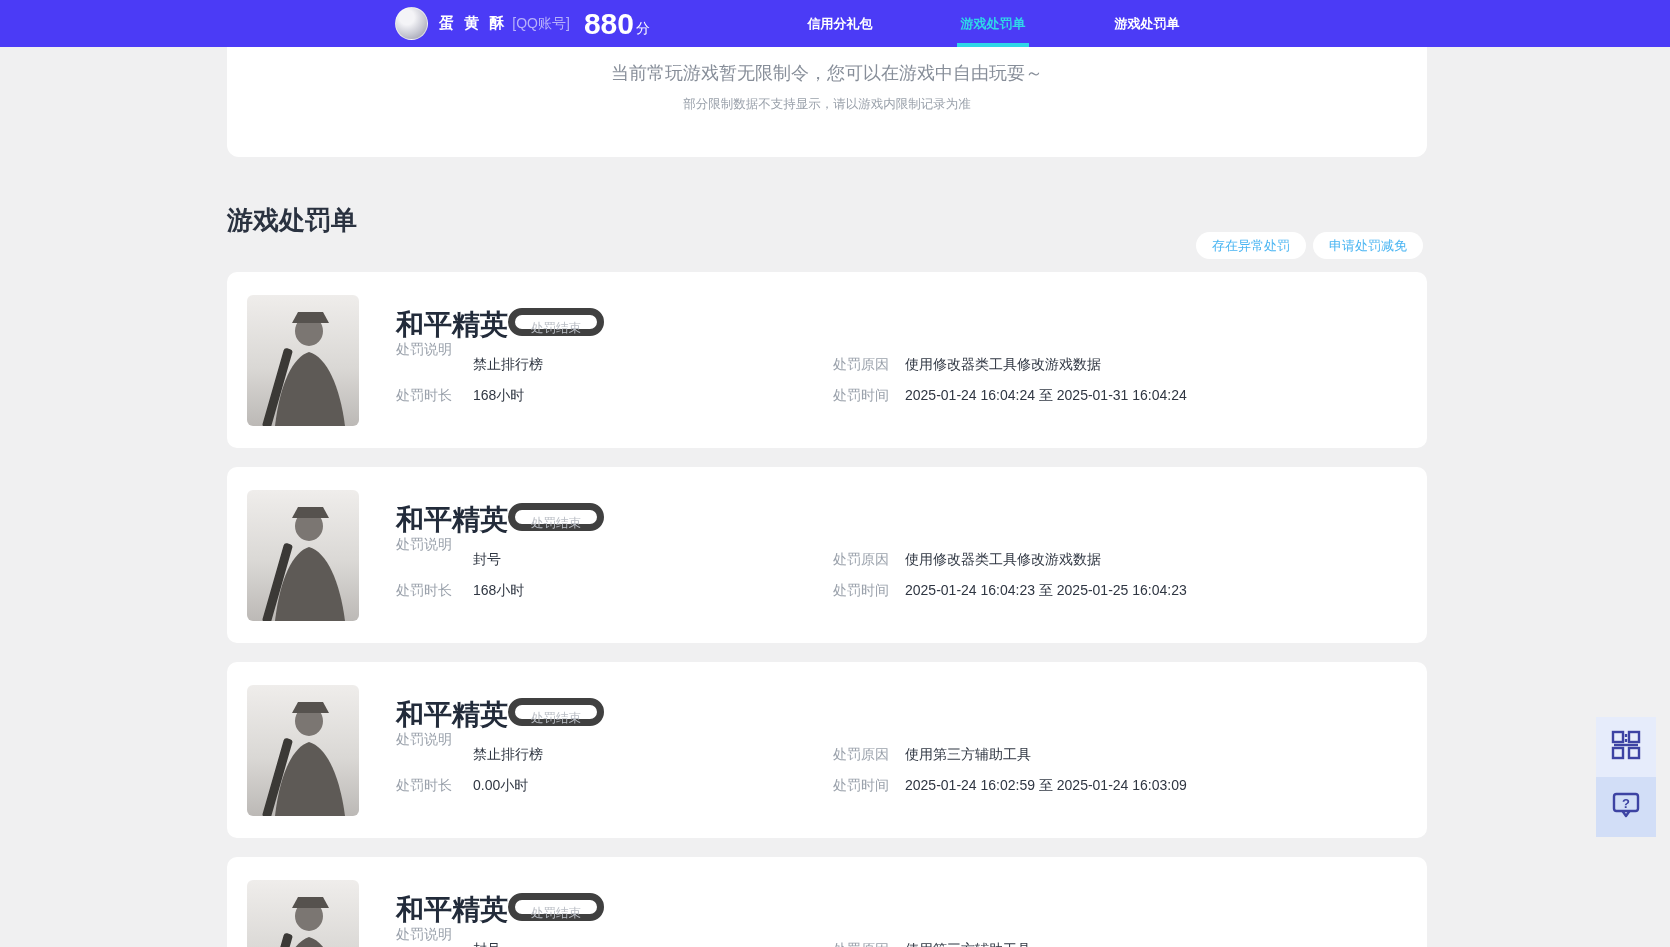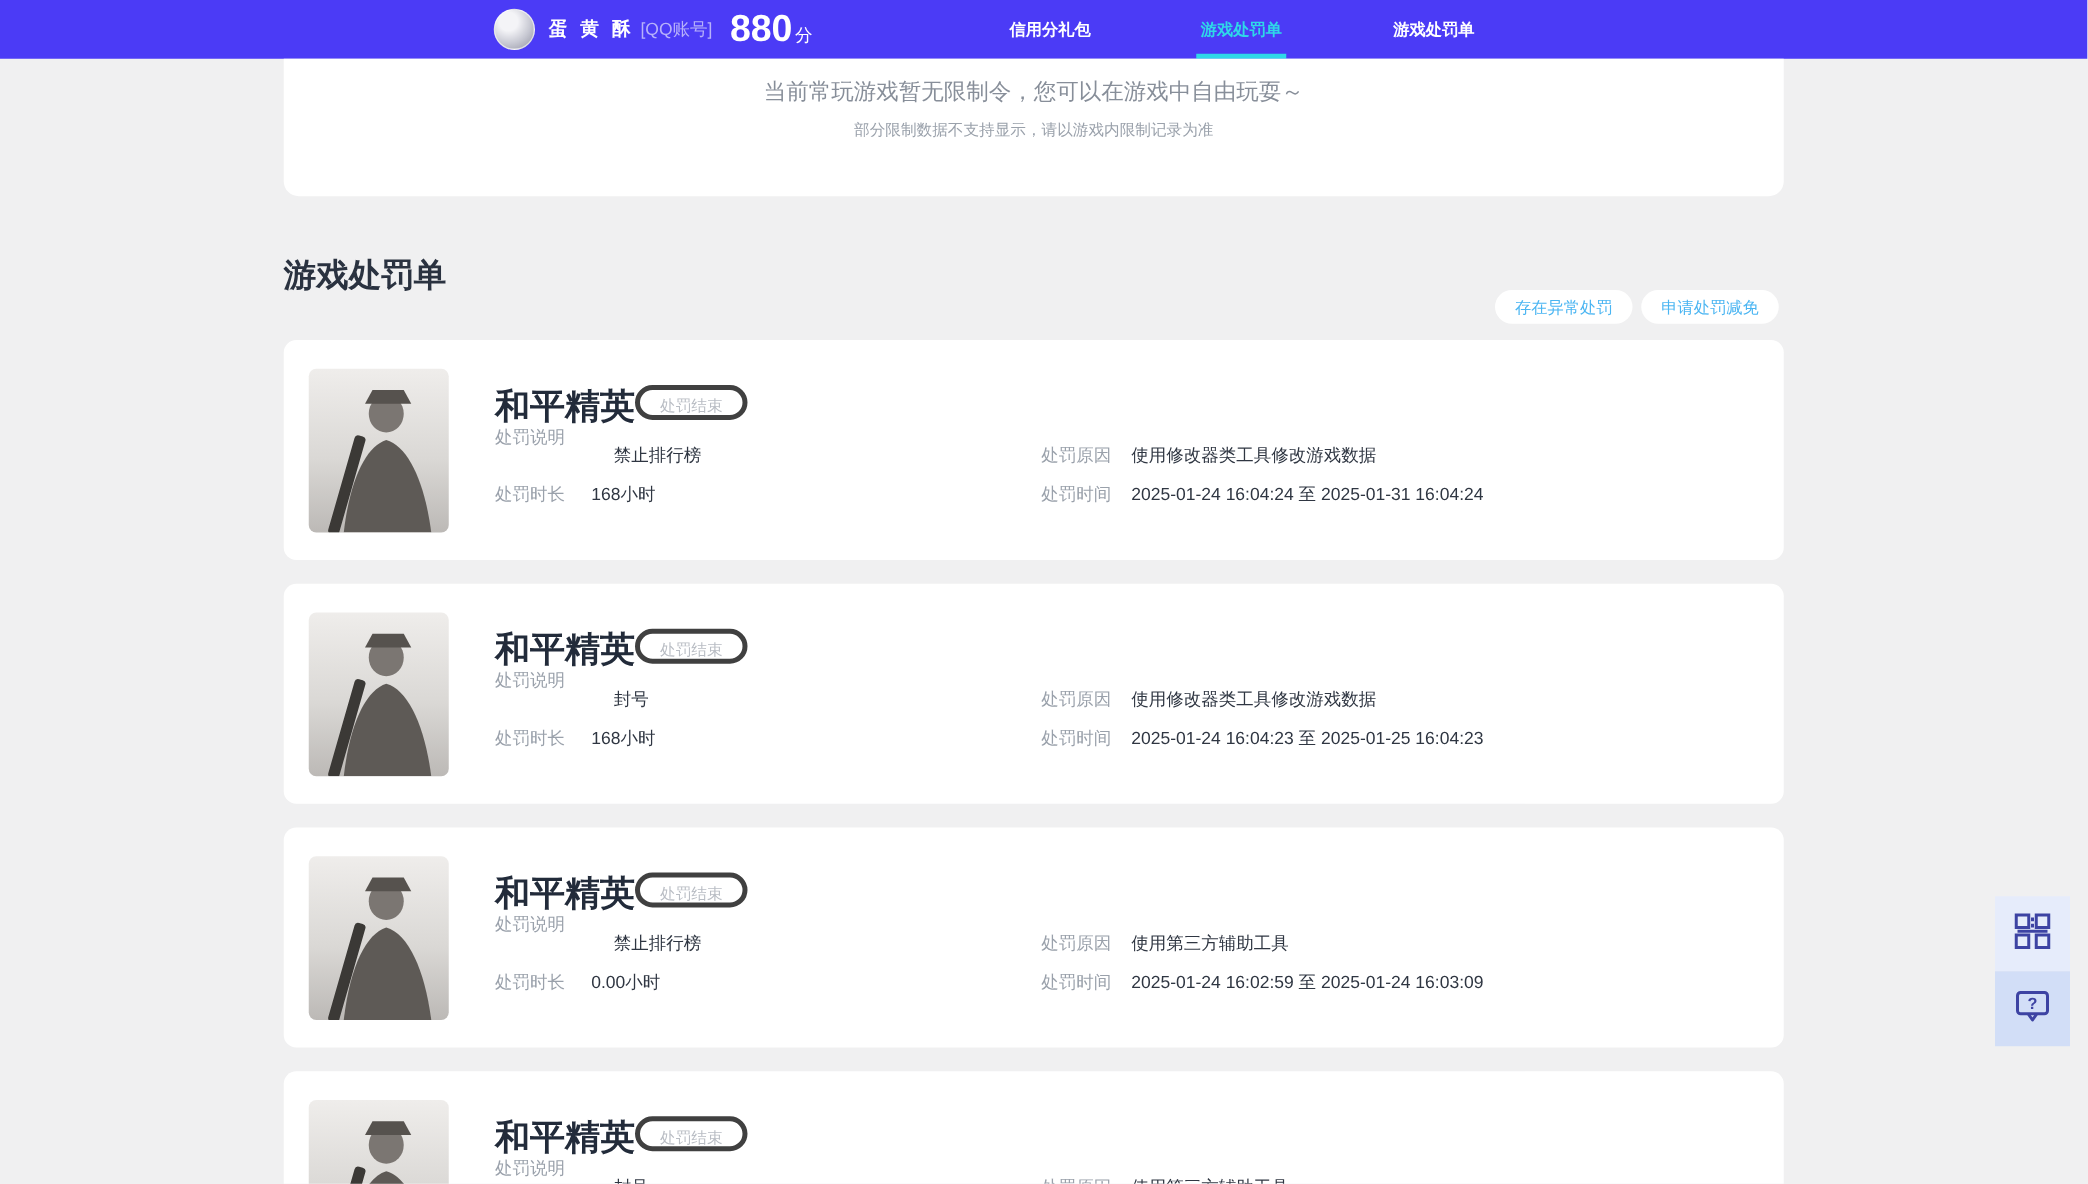--- a/index.html
+++ b/index.html
@@ -74,26 +74,26 @@
   }
   .game-img {
     position: absolute; left: 20px; top: 23px; width: 112px; height: 131px;
     border-radius: 6px; overflow: hidden;
     background: linear-gradient(180deg, #efedeb 0%, #dad8d5 55%, #bcb9b6 100%);
   }
   .game-img svg { display: block; }
   .game-title { position: absolute; left: 169px; top: 34px; font-size: 28px; font-weight: bold; color: #222b3a; }
   .status-badge {
     position: absolute; left: 281px; top: 36px; height: 28px; line-height: 26px;
-    padding: 0 16px; border: 4px solid #404040; border-radius: 14px;
+    padding: 0 16px; border: 7px solid #404040; border-radius: 14px;
     color: #b9bdc4; font-size: 12.5px; white-space: nowrap;
   }
   .lab { position: absolute; font-size: 14px; color: #9aa1ab; white-space: nowrap; }
   .val { position: absolute; font-size: 14px; color: #2f3642; white-space: nowrap; }
-  .p-l1 { left: 169px; top: 69px; }  .p-v1 { left: 264px; top: 84px; }
+  .p-l1 { left: 169px; top: 69px; }  .p-v1 { left: 246px; top: 84px; }
   .p-l2 { left: 169px; top: 115px; } .p-v2 { left: 246px; top: 115px; }
   .p-r1 { left: 606px; top: 84px; }  .p-rv1 { left: 678px; top: 84px; }
   .p-r2 { left: 606px; top: 115px; } .p-rv2 { left: 678px; top: 115px; }
 
   
   .float-btn {
     position: absolute; left: 1596px; width: 60px; height: 60px;
     display: flex; align-items: center; justify-content: center; cursor: pointer;
   }
   .float-qr { top: 717px; background: #e6ecfb; }

